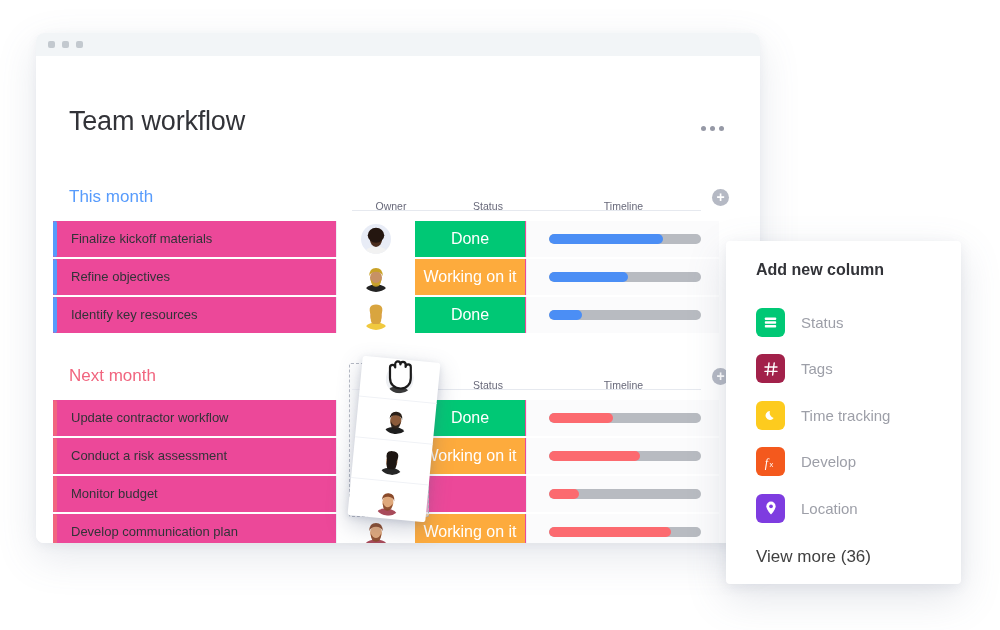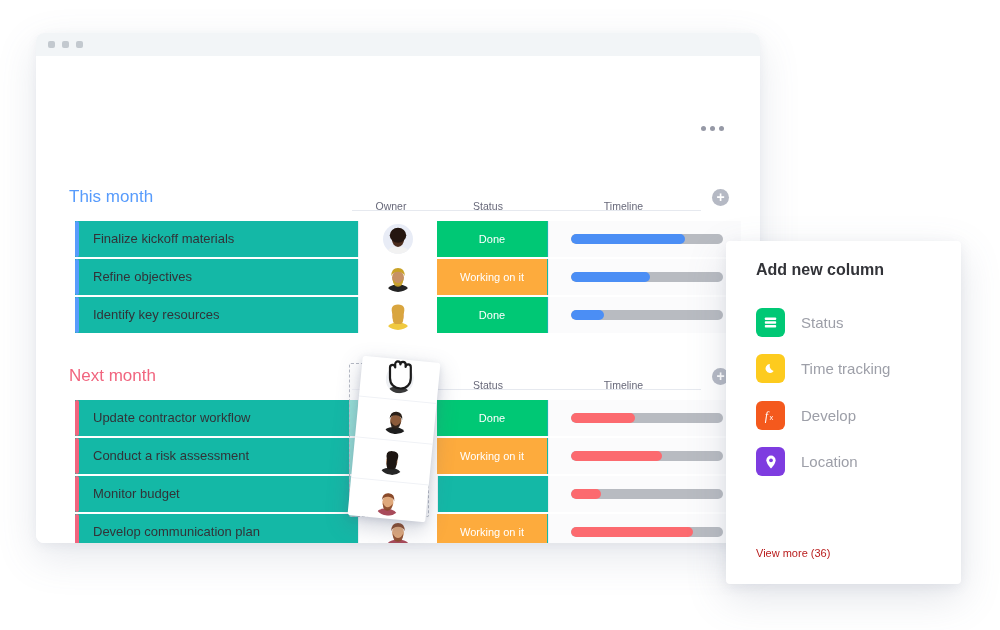--- a/index.html
+++ b/index.html
@@ -126,24 +126,24 @@
     left: 316px;
     top: 23px;
     width: 349px;
     height: 1px;
     background: #e6e9ef;
   }
 
   
   .row {
     position: absolute;
-    left: 39px;
+    left: 17px;
     width: 660px;
     height: 36px;
-    background: #14b8a6;
+    background: #ec4899;
     display: block;
   }
   .row .accent {
     position: absolute;
     left: 0; top: 0;
     width: 4px; height: 36px;
     border-radius: 2px;
   }
   .accent-blue { background: #579bfc; }
   .accent-red  { background: #f1657f; }
@@ -180,21 +180,21 @@
     border-radius: 50%;
     overflow: hidden;
   }
   .avatar svg { display:block; width:30px; height:30px; }
 
   .cell-status {
     position: absolute;
     left: 362px; top: 0;
     width: 110px; height: 36px;
     color: #ffffff;
-    font-size: 11px;
+    font-size: 16px;
     text-align: center;
     line-height: 36px;
     white-space: nowrap;
   }
 
   .cell-timeline {
     position: absolute;
     left: 473px; top: 0;
     width: 192px; height: 36px;
     background: #fbfbfc;
@@ -307,39 +307,40 @@
   .p-label {
     margin-left: 16px;
     font-size: 15px;
     color: #9d9fa8;
     white-space: nowrap;
   }
   .view-more {
     position: absolute;
     left: 30px;
     top: 306px;
-    font-size: 11px;
-    color: #b91c1c;
+    font-size: 17px;
+    color: #404040;
   }
 </style>
 </head>
 <body>
 
 <div class="window">
 
   <div class="titlebar">
     <div class="dots">
       <span class="dot"></span>
       <span class="dot"></span>
       <span class="dot"></span>
     </div>
   </div>
 
   <div class="window-body">
 
+    <div class="board-title">Team workflow</div>
     <div class="kebab">
       <span></span>
         <span></span>
         <span></span>
     </div>
 
     <div class="group" id="group-this-month" style="top:131px;">
       <div class="group-title group-blue">This month</div>
 
       <div class="col-head ch-owner">Owner</div>
@@ -589,20 +590,33 @@
     <div class="p-icon" style="background:#00c875;">
           <svg viewBox="0 0 24 24" width="17" height="17">
       <rect x="4" y="5" width="16" height="3.4" rx="1.1" fill="#fff"></rect>
       <rect x="4" y="10.3" width="16" height="3.4" rx="1.1" fill="#fff"></rect>
       <rect x="4" y="15.6" width="16" height="3.4" rx="1.1" fill="#fff"></rect>
           </svg>
         </div>
     <div class="p-label">Status</div>
       </div>
       <div class="panel-item">
+    <div class="p-icon" style="background:#a2214a;">
+          <svg viewBox="0 0 24 24" width="18" height="18">
+      <g stroke="#fff" stroke-width="1.9" stroke-linecap="round">
+        <line x1="9.3" y1="4" x2="7.2" y2="20"></line>
+              <line x1="16.3" y1="4" x2="14.2" y2="20"></line>
+        <line x1="4" y1="9.3" x2="20" y2="9.3"></line>
+              <line x1="4" y1="15.2" x2="20" y2="15.2"></line>
+            </g>
+          </svg>
+        </div>
+    <div class="p-label">Tags</div>
+      </div>
+      <div class="panel-item">
     <div class="p-icon" style="background:#fdcb1e;">
           <svg viewBox="0 0 24 24" width="17" height="17">
       <path d="M16.5,15.6 a6.3,6.3 0 1 1 -5.2,-9.9 a7.6,7.6 0 0 0 5.2,9.9z" fill="#fff"></path>
           </svg>
         </div>
     <div class="p-label">Time tracking</div>
       </div>
       <div class="panel-item">
     <div class="p-icon" style="background:#f4591d;">
           <svg viewBox="0 0 24 24" width="18" height="18">

